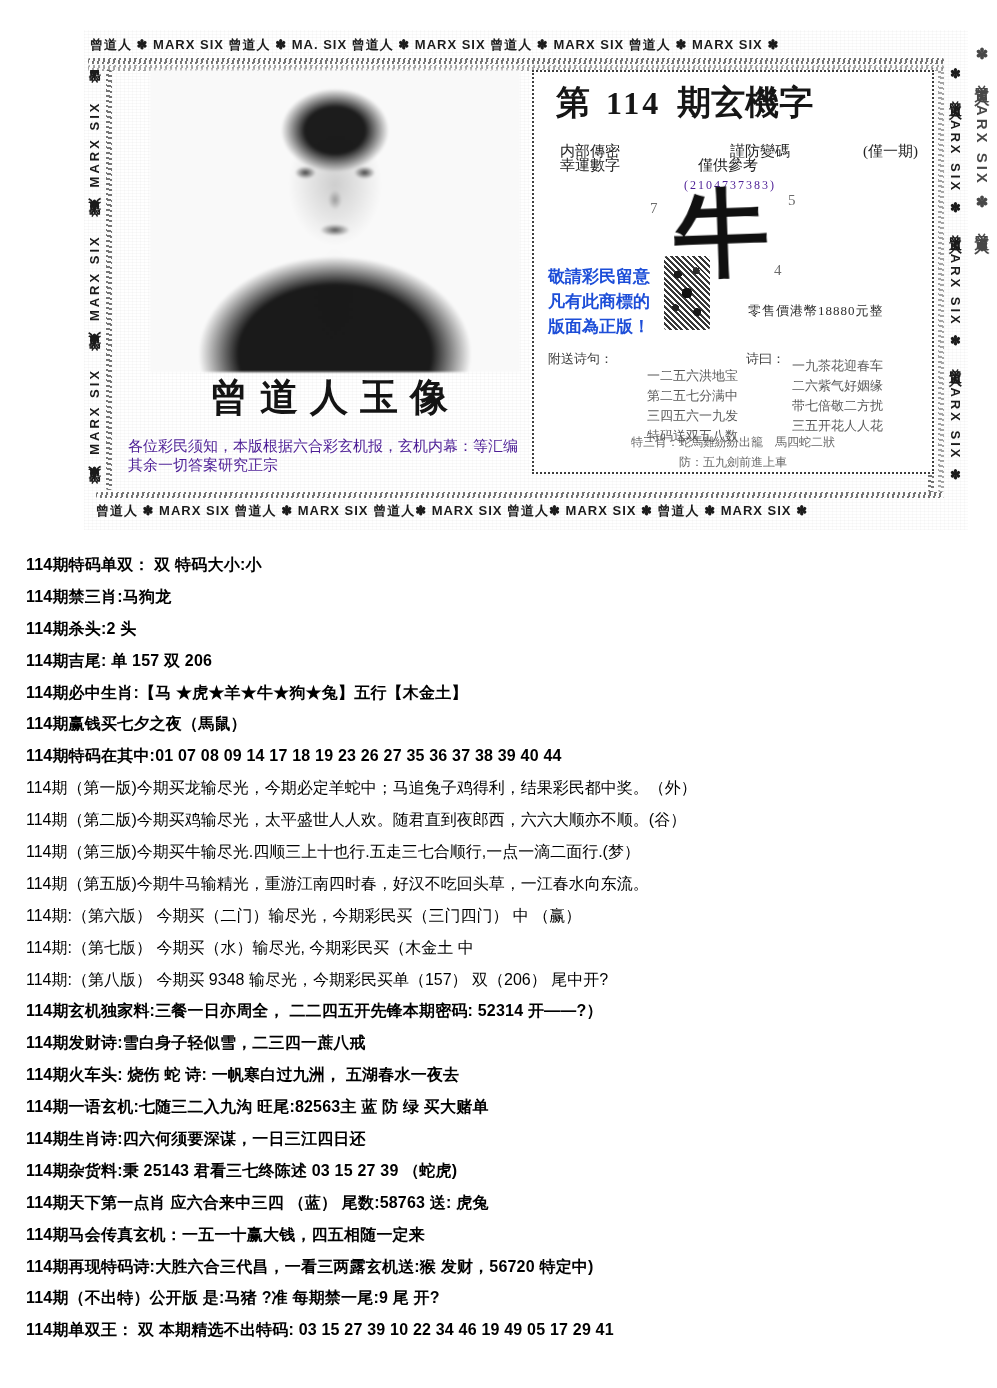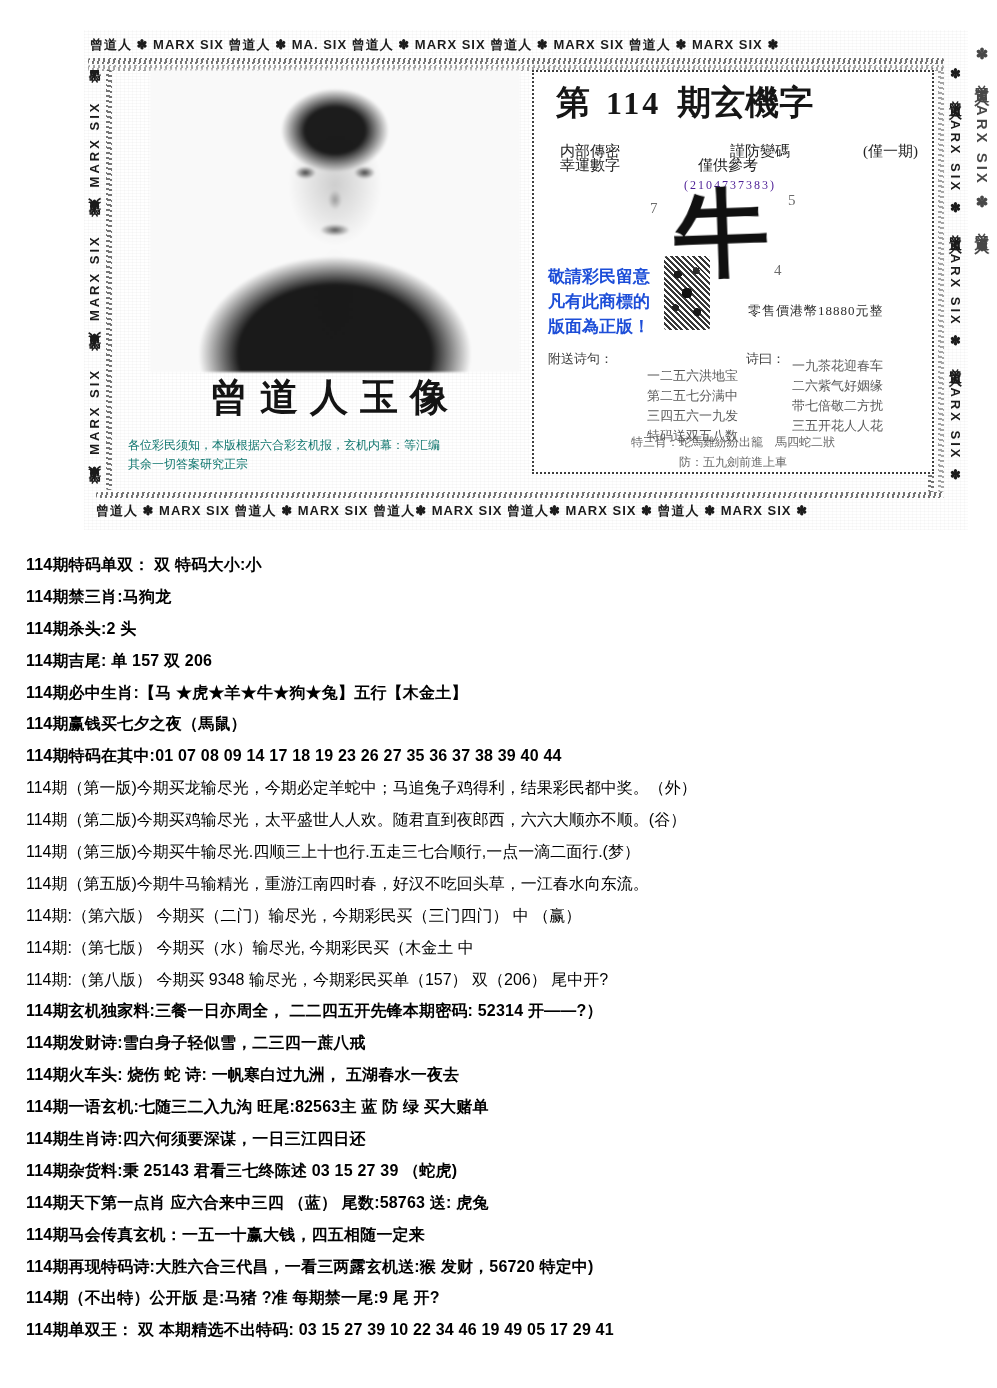--- a/index.html
+++ b/index.html
@@ -33,22 +33,22 @@
       radial-gradient(ellipse 60px 78px at 50% 38%, rgba(208,198,188,.95), rgba(208,198,188,0) 78%),
       radial-gradient(ellipse 175px 125px at 50% 94%, rgba(26,24,23,.97) 55%, rgba(26,24,23,0) 78%),
       radial-gradient(ellipse 28px 62px at 50% 74%, rgba(236,234,231,.9), transparent 75%);
     filter:grayscale(1) contrast(1.06) blur(1.2px);
   }
   .caption{
     position:absolute;left:150px;top:372px;width:370px;text-align:center;
     font-family:"Liberation Serif",serif;font-weight:700;font-size:38px;
     letter-spacing:12px;color:#141414;filter:blur(.3px);
   }
-  .notes{position:absolute;left:128px;top:436px;width:410px;font-size:12px;
-         color:#0f766e;line-height:19px;filter:blur(.45px);}
+  .notes{position:absolute;left:128px;top:436px;width:410px;font-size:15px;
+         color:#4c1d95;line-height:19px;filter:blur(.45px);}
   
   .panel{
     position:absolute;left:532px;top:70px;width:402px;height:404px;
     border:2px dotted #3d3d3d;box-sizing:border-box;background:#fff;
     font-family:"Liberation Serif",serif;
   }
   .p-title{position:absolute;top:8px;left:22px;font-weight:700;font-size:34px;
            color:#161616;white-space:nowrap;filter:blur(.25px);}
   .p-title .issue{font-size:32px;padding:0 16px;letter-spacing:3px;}
   .p-row{position:absolute;left:26px;right:14px;font-size:15px;color:#222;

